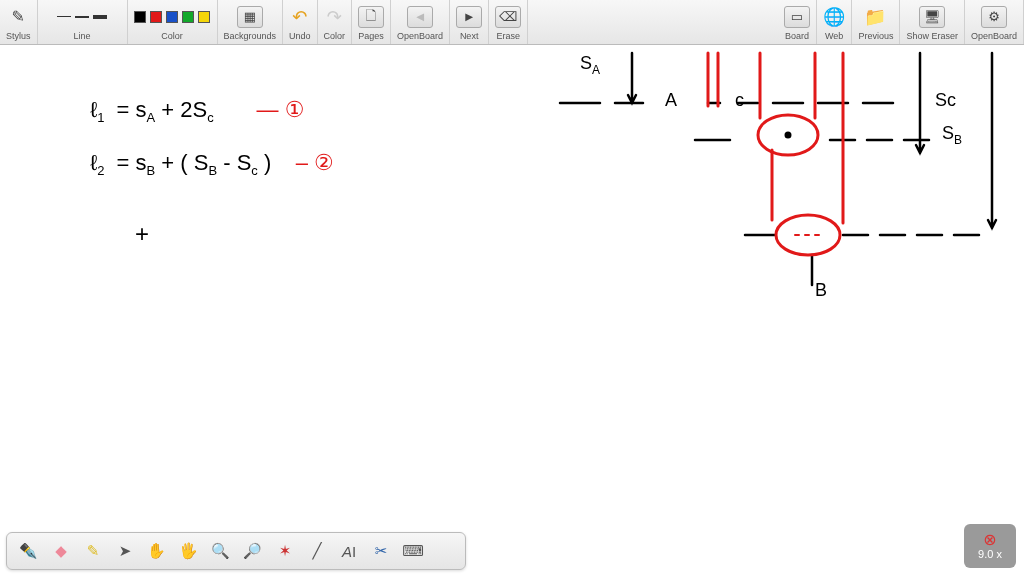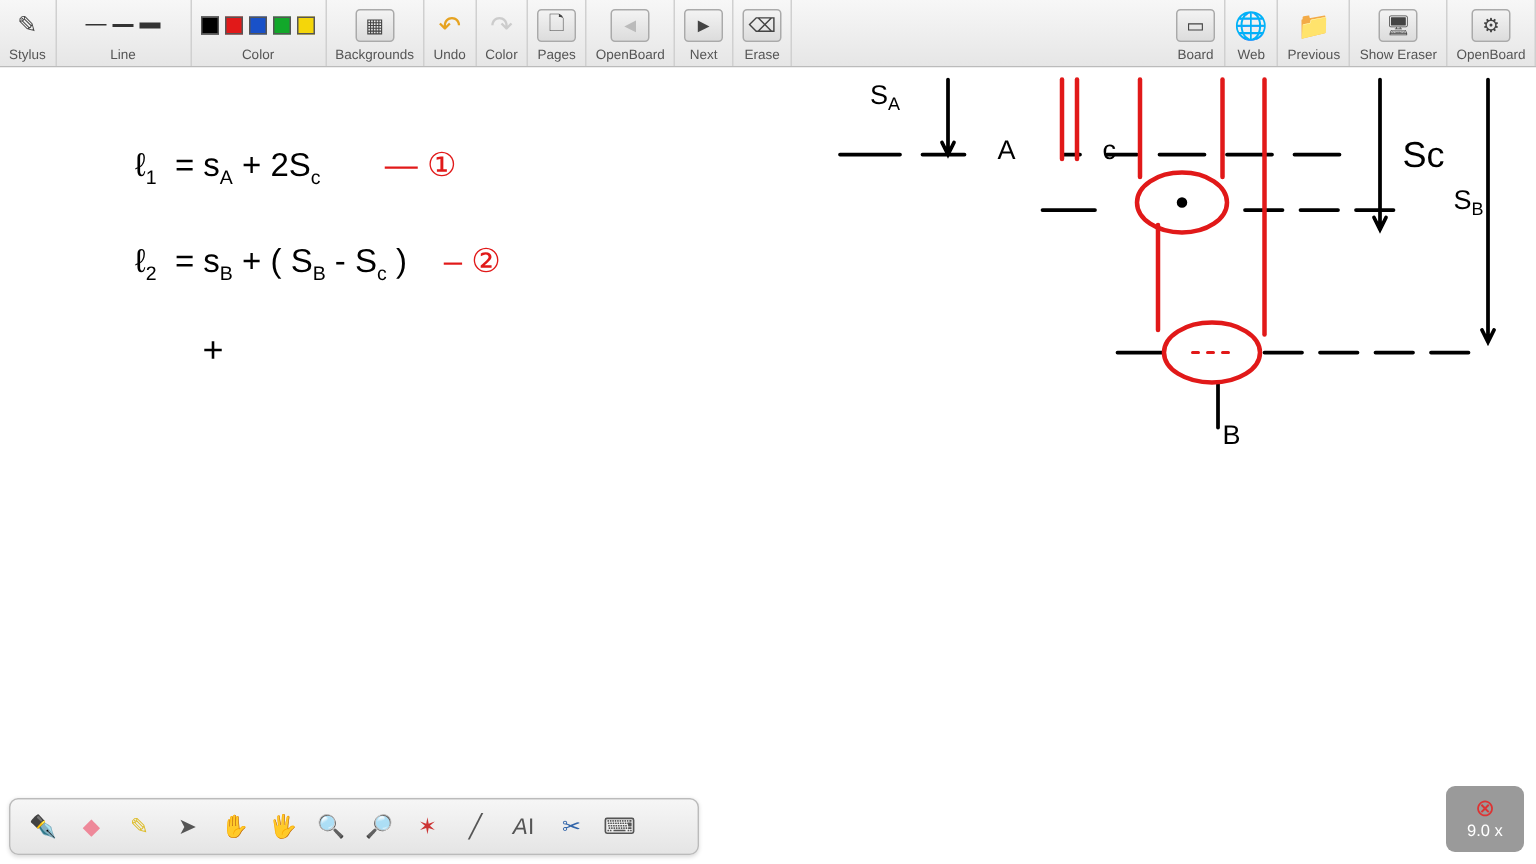--- a/index.html
+++ b/index.html
@@ -228,38 +228,38 @@
     </g>
   </svg>
 
   <div class="hand" style="position:absolute;left:90px;top:52px;font-size:22px;">
     <span>ℓ</span><sub style="font-size:13px">1</sub>
     &nbsp;<span>=   s</span><sub style="font-size:13px">A</sub>
     <span> + 2S</span><sub style="font-size:13px">c</sub>
     &nbsp;&nbsp;&nbsp;&nbsp;&nbsp;
     <span style="color:#e11919">—  ①</span>
   </div>
-  <div class="hand" style="position:absolute;left:90px;top:116px;font-size:22px;text-align:center;">
+  <div class="hand" style="position:absolute;left:90px;top:105px;font-size:22px;text-align:center;">
     <span>ℓ</span><sub style="font-size:13px">2</sub>
     &nbsp;<span>=    s</span><sub style="font-size:13px">B</sub>
     <span>  + ( S</span><sub style="font-size:13px">B</sub>
     <span> - S</span><sub style="font-size:13px">c</sub>
     <span> )</span>
     &nbsp;&nbsp;
     <span style="color:#e11919">– ②</span>
   </div>
   <div class="hand" style="position:absolute;left:135px;top:175px;font-size:24px;">+</div>
 
   <div class="hand" style="position:absolute;left:580px;top:8px;font-size:18px">
     <span>S</span><sub style="font-size:12px">A</sub>
   </div>
   <div class="hand" style="position:absolute;left:665px;top:45px;font-size:18px">A</div>
   <div class="hand" style="position:absolute;left:735px;top:45px;font-size:18px">c</div>
-  <div class="hand" style="position:absolute;left:935px;top:45px;font-size:24px">Sc</div>
-  <div class="hand" style="position:absolute;left:969px;top:78px;font-size:18px">
+  <div class="hand" style="position:absolute;left:935px;top:45px;font-size:18px">Sc</div>
+  <div class="hand" style="position:absolute;left:942px;top:78px;font-size:18px">
     <span>S</span><sub style="font-size:12px">B</sub>
   </div>
   <div class="hand" style="position:absolute;left:815px;top:235px;font-size:18px">B</div>
 </div>
 
 <div class="bottom-toolbar">
   <div class="bt-btn">✒️</div>
   <div class="bt-btn" style="color:#e89">◆</div>
   <div class="bt-btn" style="color:#db2">✎</div>
   <div class="bt-btn">➤</div>

